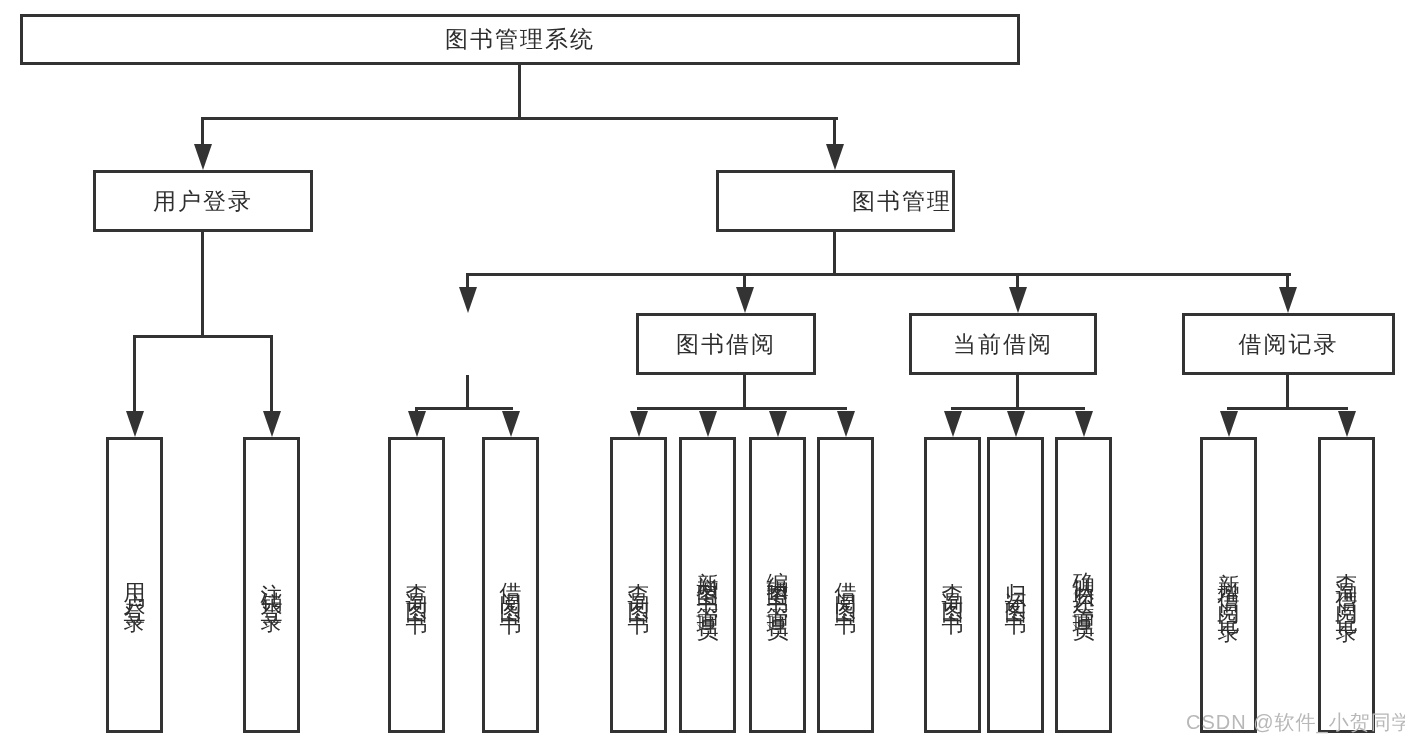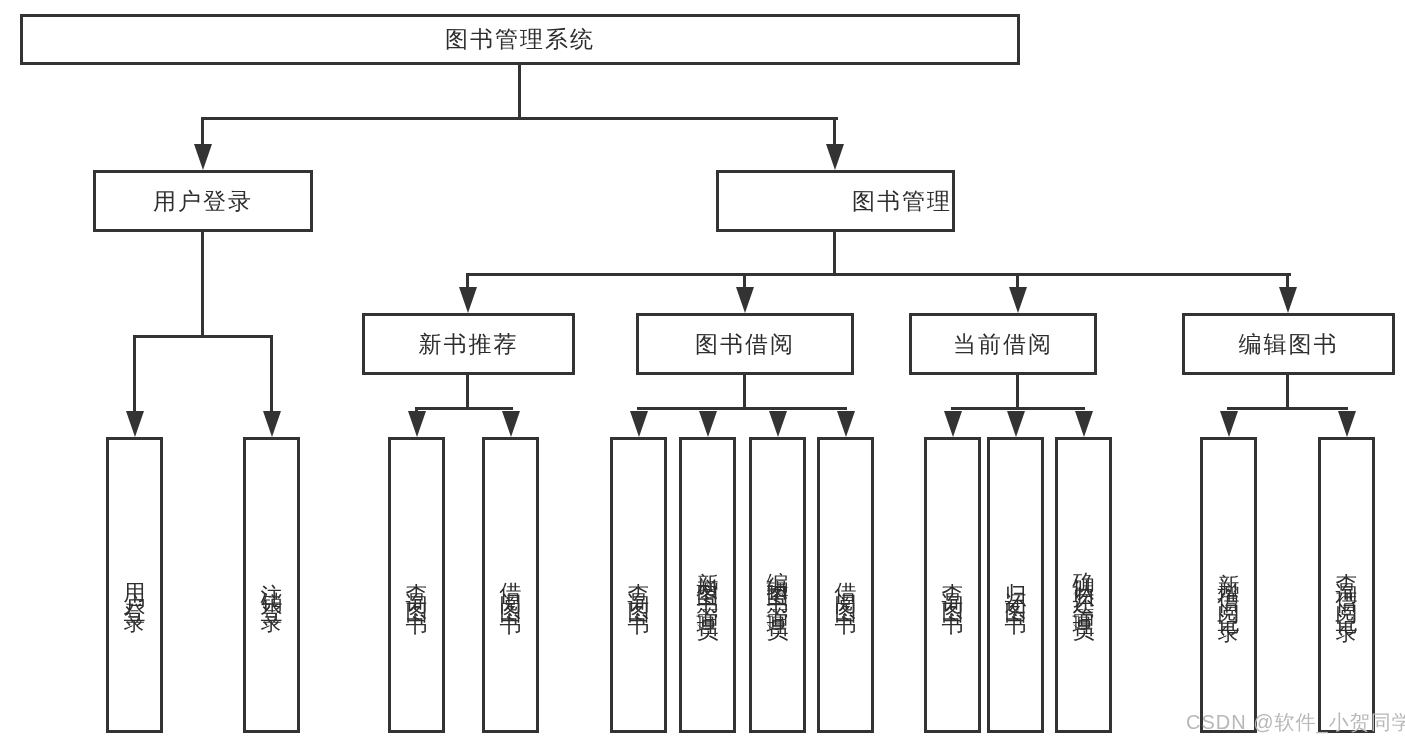--- a/index.html
+++ b/index.html
@@ -99,31 +99,28 @@
   <div class="hline" style="left:466px;top:273px;width:825px;"></div>
   <div class="vline" style="left:466px;top:276px;height:13px;"></div>
   <div class="ahead" style="left:459px;top:287px;"></div>
   <div class="vline" style="left:743px;top:276px;height:13px;"></div>
   <div class="ahead" style="left:736px;top:287px;"></div>
   <div class="vline" style="left:1016px;top:276px;height:13px;"></div>
   <div class="ahead" style="left:1009px;top:287px;"></div>
   <div class="vline" style="left:1286px;top:276px;height:13px;"></div>
   <div class="ahead" style="left:1279px;top:287px;"></div>
 
-  <div class="box" style="left:362px;top:313px;width:213px;height:62px;">
-    <span class="hlabel">新书推荐</span>
-  </div>
-  <div class="box" style="left:636px;top:313px;width:218px;height:62px;">
+  <div class="box" style="left:636px;top:313px;width:180px;height:62px;">
     <span class="hlabel">图书借阅</span>
   </div>
   <div class="box" style="left:909px;top:313px;width:188px;height:62px;">
     <span class="hlabel">当前借阅</span>
   </div>
   <div class="box" style="left:1182px;top:313px;width:213px;height:62px;">
-    <span class="hlabel">编辑图书</span>
+    <span class="hlabel">借阅记录</span>
   </div>
 
   <div class="vline" style="left:466px;top:375px;height:35px;"></div>
   <div class="hline" style="left:415px;top:407px;width:98px;"></div>
   <div class="vline" style="left:415px;top:410px;height:3px;"></div>
   <div class="ahead" style="left:408px;top:411px;"></div>
   <div class="ahead" style="left:502px;top:411px;"></div>
 
   <div class="vline" style="left:743px;top:375px;height:35px;"></div>
   <div class="hline" style="left:637px;top:407px;width:210px;"></div>

